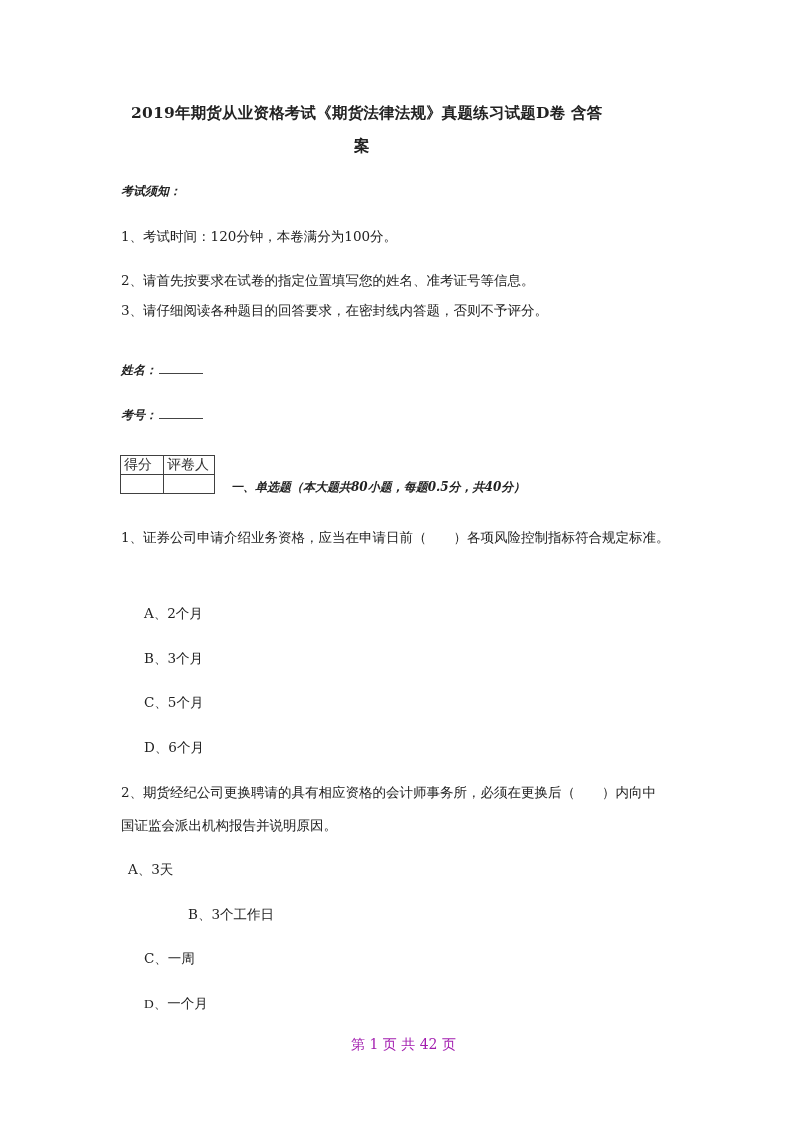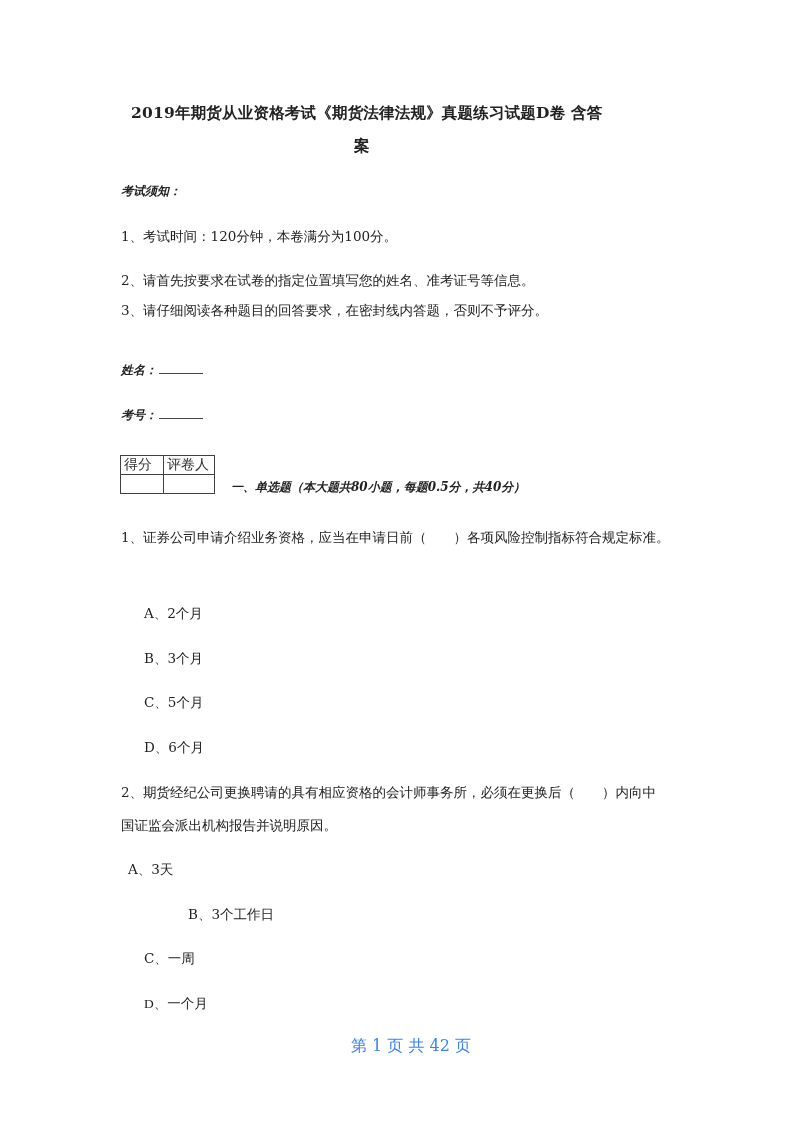--- a/index.html
+++ b/index.html
@@ -7,21 +7,21 @@
          font-family: "DejaVu Serif", "Liberation Serif", serif; color: #222; }
   .abs { position: absolute; white-space: nowrap; }
   .title { font-size: 15.5px; font-weight: bold; letter-spacing: 0.2px; }
   .h { font-size: 12px; font-weight: bold; font-style: italic; }
   .p { font-size: 13.5px; }
   .blank { display: inline-block; width: 44px; border-bottom: 1px solid #444; height: 12px; vertical-align: baseline; margin-left: 2px; }
   table.score { position: absolute; left: 120px; top: 455px; border-collapse: collapse; }
   table.score td { border: 1px solid #404040; font-size: 14px; padding: 0 3px; height: 18px; font-family: "DejaVu Sans", sans-serif; color:#333; }
   table.score td.c1 { width: 36px; }
   table.score td.c2 { width: 44px; }
-  .footer { font-size: 16px; color: #3b82f6; }
+  .footer { font-size: 14px; color: #a21caf; }
 </style>
 </head>
 <body>
 
 <div>
   <div class="abs title" style="left:131px; top:103px;">2019年期货从业资格考试《期货法律法规》真题练习试题D卷 含答</div>
   <div class="abs title" style="left:354px; top:136px;">案</div>
 
   <div class="abs h" style="left:121px; top:183px;">考试须知：</div>
   <div class="abs p" style="left:121px; top:228px;">1、考试时间：120分钟，本卷满分为100分。</div>

